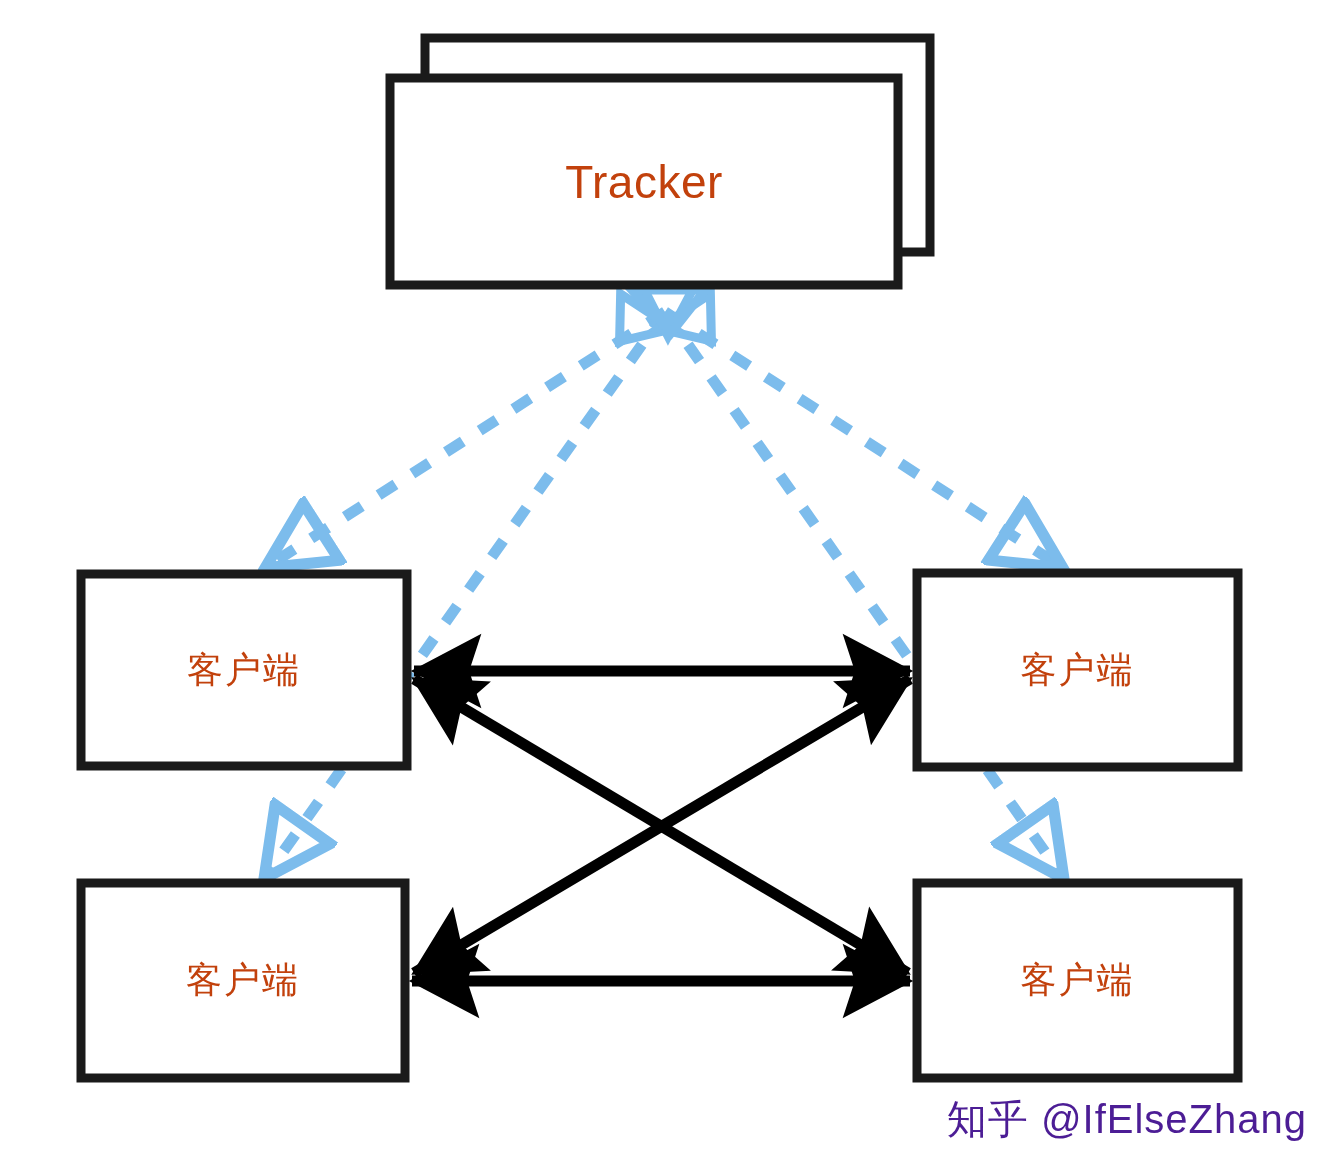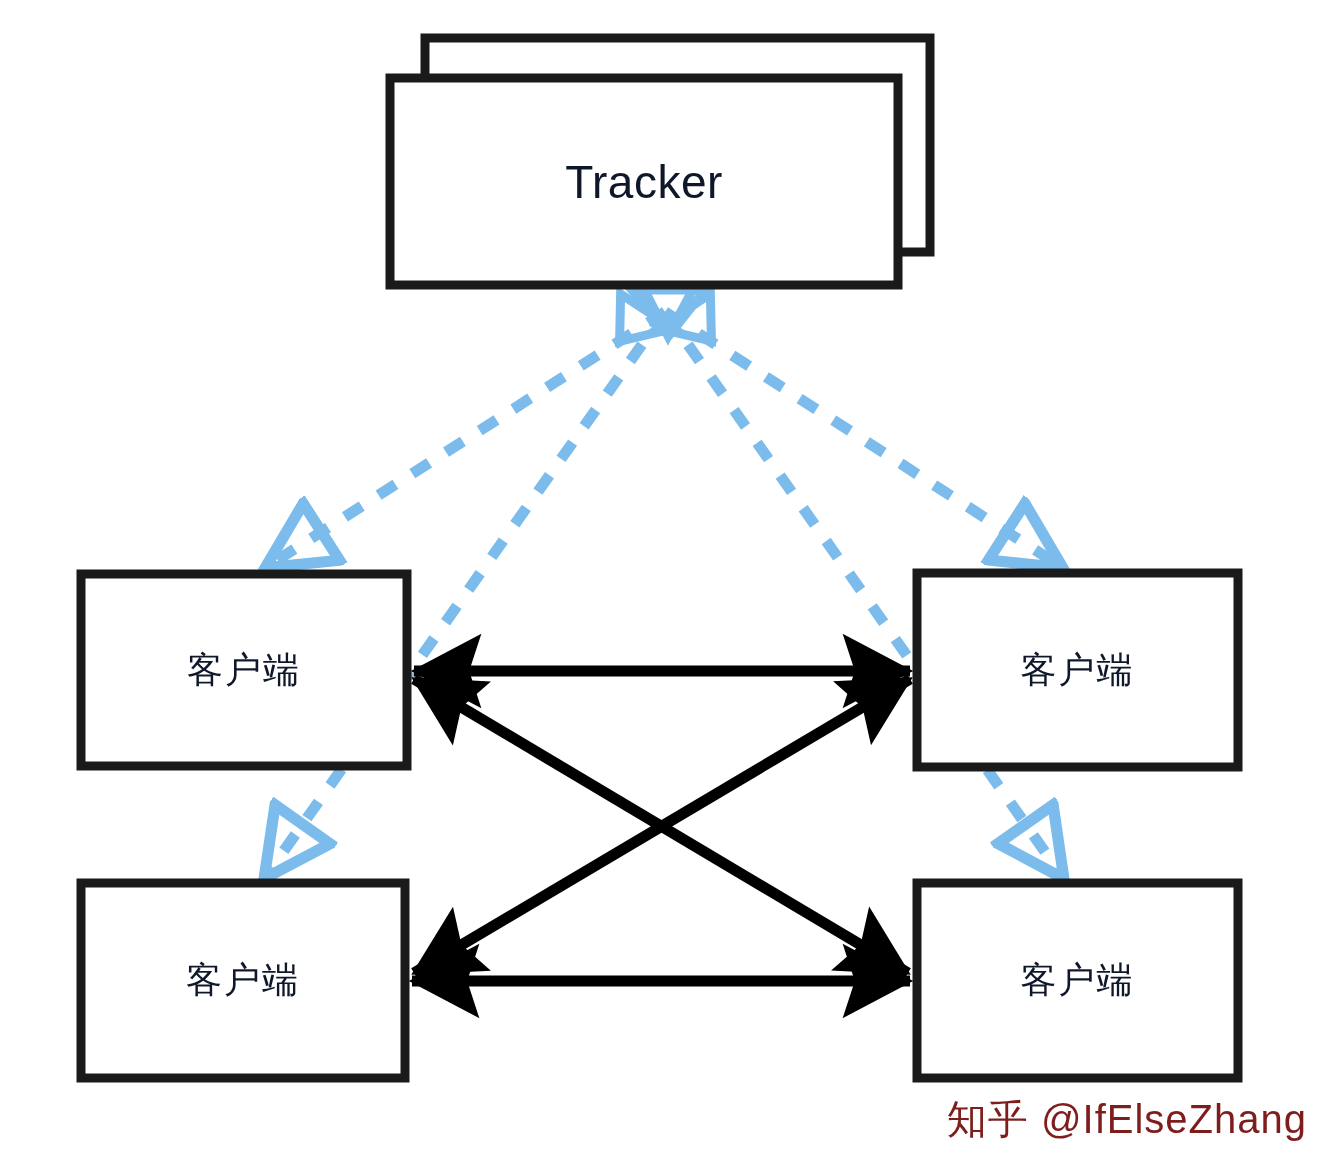--- a/index.html
+++ b/index.html
@@ -20,40 +20,40 @@
     left: 0;
     top: 0;
     width: 1323px;
     height: 1161px;
   }
   .node-label {
     position: absolute;
     display: flex;
     align-items: center;
     justify-content: center;
-    color: #0f172a;
+    color: #c2410c;
     pointer-events: none;
     white-space: nowrap;
   }
   .tracker-label {
     font-size: 46px;
     font-weight: 400;
     letter-spacing: 0.5px;
   }
   .client-label {
     font-size: 36px;
     font-weight: 400;
     letter-spacing: 2px;
   }
   .watermark {
     position: absolute;
     right: 16px;
     bottom: 14px;
     font-size: 40px;
-    color: #7f1d1d;
+    color: #4c1d95;
     letter-spacing: 1px;
     font-family: "Liberation Sans", "DejaVu Sans", sans-serif;
     white-space: nowrap;
     user-select: none;
     margin-left: 25px;
   }
 </style>
 </head>
 <body>
 

